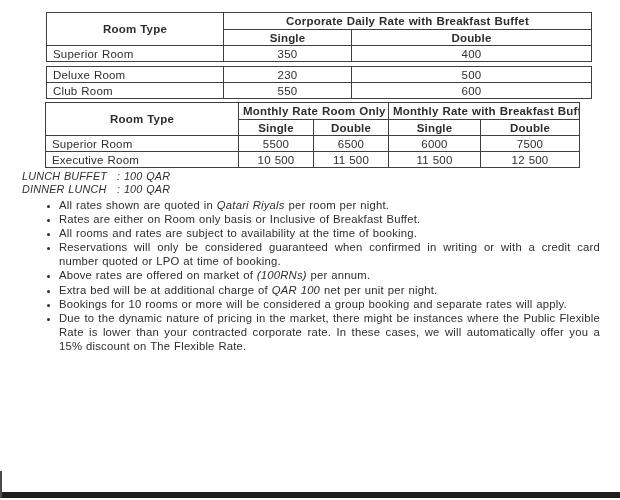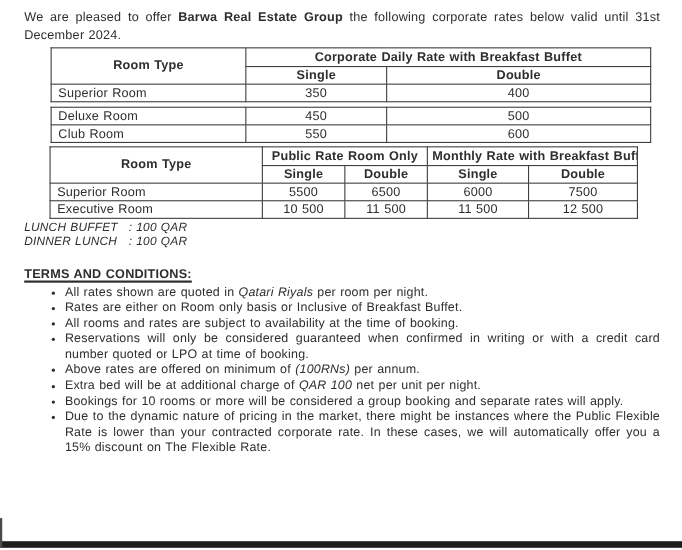--- a/index.html
+++ b/index.html
@@ -87,21 +87,20 @@
   .scan-edge {
     position: absolute; left: 0; bottom: 2px;
     width: 2px; height: 27px; background: #4a4a4a;
   }
 </style>
 </head>
 <body>
 
 <div class="page">
 
-  <p class="intro"><span>We are pleased to offer </span><span class="b">Barwa Real Estate Group</span><span> the following corporate rates below valid until 31st December 2024.</span></p>
 
 
   <table class="daily-table">
     <colgroup>
         <col style="width:177px">
         <col style="width:128px">
         <col style="width:240px">
       </colgroup>
     <tbody>
         <tr class="hrow1">
@@ -115,21 +114,21 @@
     <tr class="drow">
       <td class="name">Superior Room</td>
       <td class="num">350</td>
       <td class="num">400</td>
     </tr>
     <tr class="spacer">
           <td colspan="3"></td>
         </tr>
     <tr class="drow">
       <td class="name">Deluxe Room</td>
-      <td class="num">450</td>
+      <td class="num">230</td>
       <td class="num">500</td>
     </tr>
     <tr class="drow">
       <td class="name">Club Room</td>
       <td class="num">550</td>
       <td class="num">600</td>
     </tr>
   </tbody>
     </table>
 
@@ -138,21 +137,21 @@
     <colgroup>
         <col style="width:193px">
         <col style="width:75px">
         <col style="width:75px">
         <col style="width:92px">
         <col style="width:99px">
       </colgroup>
     <tbody>
         <tr class="hrow1">
       <th rowspan="2">Room Type</th>
-      <th colspan="2">Public Rate Room Only</th>
+      <th colspan="2">Monthly Rate Room Only</th>
       <th colspan="2">Monthly Rate with Breakfast Buffet</th>
     </tr>
     <tr class="hrow2">
       <th>Single</th>
       <th>Double</th>
       <th>Single</th>
       <th>Double</th>
     </tr>
     <tr class="drow">
       <td class="name">Superior Room</td>
@@ -175,27 +174,26 @@
     <div class="meal-row">
       <span class="lbl">LUNCH BUFFET</span>
       <span>: 100 QAR</span>
     </div>
     <div class="meal-row">
       <span class="lbl">DINNER LUNCH</span>
       <span>: 100 QAR</span>
     </div>
   </div>
 
-  <h3 class="section-heading terms-heading"><span class="u">TERMS AND CONDITIONS:</span></h3>
   <ul class="terms">
     <li><span></span><span>All rates shown are quoted in </span><span class="em">Qatari Riyals</span><span> per room per night.</span></li>
     <li><span>Rates are either on Room only basis or Inclusive of Breakfast Buffet.</span><span></span><span class="em"></span><span></span></li>
     <li><span>All rooms and rates are subject to availability at the time of booking.</span><span></span><span class="em"></span><span></span></li>
     <li><span>Reservations will only be considered guaranteed when confirmed in writing or with a credit card number quoted or LPO at time of booking.</span><span></span><span class="em"></span><span></span></li>
-    <li><span></span><span>Above rates are offered on minimum of </span><span class="em">(100RNs)</span><span> per annum.</span></li>
+    <li><span></span><span>Above rates are offered on market of </span><span class="em">(100RNs)</span><span> per annum.</span></li>
     <li><span></span><span>Extra bed will be at additional charge of </span><span class="em">QAR 100</span><span> net per unit per night.</span></li>
     <li><span>Bookings for 10 rooms or more will be considered a group booking and separate rates will apply.</span><span></span><span class="em"></span><span></span></li>
     <li><span>Due to the dynamic nature of pricing in the market, there might be instances where the Public Flexible Rate is lower than your contracted corporate rate. In these cases, we will automatically offer you a 15% discount on The Flexible Rate.</span><span></span><span class="em"></span><span></span></li>
   </ul>
 
 </div>
 
 <div class="scan-bar"></div>
 <div class="scan-edge"></div>
 

